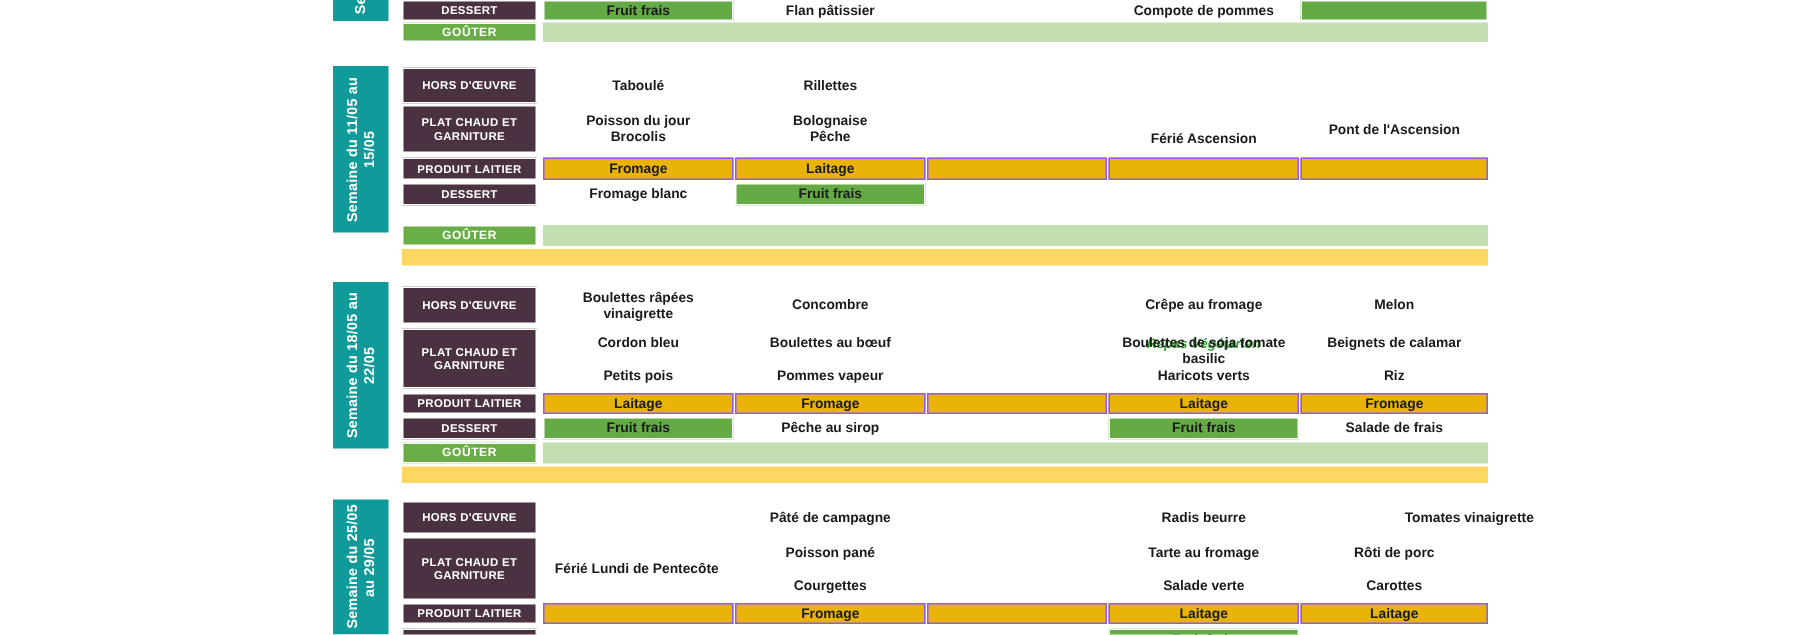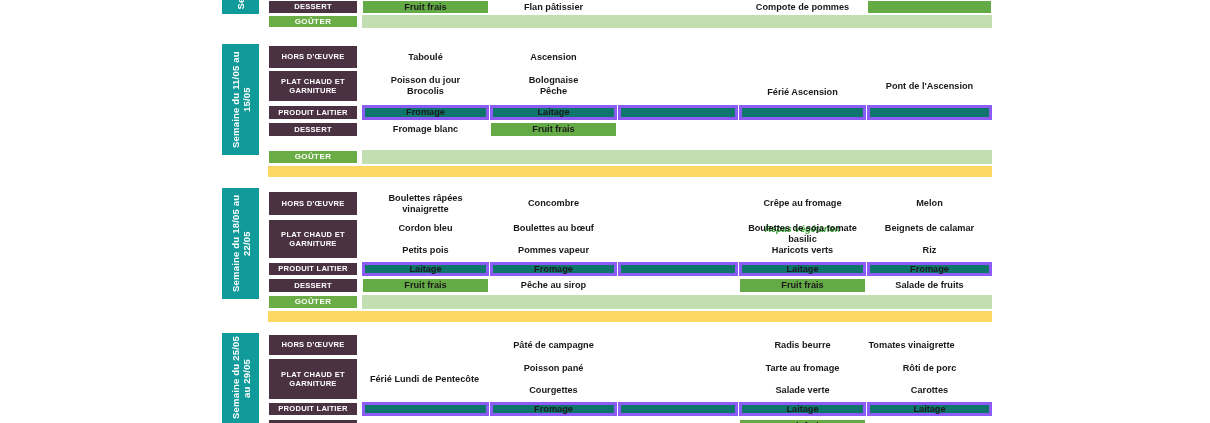--- a/index.html
+++ b/index.html
@@ -47,21 +47,21 @@
 
   .cell{
     position:absolute;
     display:flex;align-items:center;justify-content:center;
     text-align:center;
     font-size:9.2px;font-weight:bold;color:#1a1a1a;
     line-height:11px;
     box-sizing:border-box;
     white-space:pre-line;
   }
-  .cell.blue{background:#0f766e;border:3px solid #8b5cf6;}
+  .cell.blue{background:#eab308;border:1px solid #8b5cf6;}
   .cell.green{background:#64ab46;border:1px solid #ffffff;}
   .cell.plain{background:transparent;}
 
   .strip{position:absolute;box-sizing:border-box;}
   .strip.lightgreen{background:#c3deb1;}
   .strip.yellow{background:#fcd863;}
 
   .veg-note{
     position:absolute;
     font-size:9px;font-weight:bold;font-style:italic;
@@ -96,21 +96,21 @@
   </div>
 
   <div class="week">
     <div class="week-tab" style="top:44px;height:111px;">
       <span>Semaine du 11/05 au 15/05</span>
     </div>
 
     <div class="row">
       <div class="rowlabel" style="top:45px;height:24px;">HORS D'ŒUVRE</div>
       <div class="cell plain" style="left:362px;top:45px;width:127px;height:24px;">Taboulé</div>
-      <div class="cell plain" style="left:490px;top:45px;width:127px;height:24px;">Ascension</div>
+      <div class="cell plain" style="left:490px;top:45px;width:127px;height:24px;">Rillettes</div>
       <div class="cell plain" style="left:618px;top:45px;width:120px;height:24px;"></div>
       <div class="cell plain" style="left:739px;top:45px;width:127px;height:24px;"></div>
       <div class="cell plain" style="left:867px;top:45px;width:125px;height:24px;"></div>
     </div>
 
     <div class="row">
       <div class="rowlabel" style="top:70px;height:32px;">PLAT CHAUD ET
 GARNITURE</div>
       <div class="cell plain" style="left:362px;top:70px;width:127px;height:32px;">Poisson du jour
 Brocolis</div>
@@ -189,21 +189,21 @@
       <div class="cell blue" style="left:739px;top:262px;width:127px;height:14px;">Laitage</div>
       <div class="cell blue" style="left:867px;top:262px;width:125px;height:14px;">Fromage</div>
     </div>
 
     <div class="row">
       <div class="rowlabel" style="top:278px;height:15px;">DESSERT</div>
       <div class="cell green" style="left:362px;top:278px;width:127px;height:15px;">Fruit frais</div>
       <div class="cell plain" style="left:490px;top:278px;width:127px;height:15px;">Pêche au sirop</div>
       <div class="cell plain" style="left:618px;top:278px;width:120px;height:15px;"></div>
       <div class="cell green" style="left:739px;top:278px;width:127px;height:15px;">Fruit frais</div>
-      <div class="cell plain" style="left:867px;top:278px;width:125px;height:15px;">Salade de fruits</div>
+      <div class="cell plain" style="left:867px;top:278px;width:125px;height:15px;">Salade de frais</div>
     </div>
 
     <div class="row">
       <div class="rowlabel gouter" style="top:295px;height:14px;">GOÛTER</div>
       <div class="strip lightgreen" style="left:362px;top:295px;width:630px;height:14px;"></div>
     </div>
 
     <div class="strip yellow" style="left:268px;top:311px;width:724px;height:11px;"></div>
   </div>
 
@@ -211,21 +211,21 @@
     <div class="week-tab" style="top:333px;height:90px;">
       <span>Semaine du 25/05 au 29/05</span>
     </div>
 
     <div class="row">
       <div class="rowlabel" style="top:334px;height:22px;">HORS D'ŒUVRE</div>
       <div class="cell plain" style="left:362px;top:334px;width:127px;height:22px;"></div>
       <div class="cell plain" style="left:490px;top:334px;width:127px;height:22px;">Pâté de campagne</div>
       <div class="cell plain" style="left:618px;top:334px;width:120px;height:22px;"></div>
       <div class="cell plain" style="left:739px;top:334px;width:127px;height:22px;">Radis beurre</div>
-      <div class="cell plain" style="left:849px;top:334px;width:125px;height:22px;">Tomates vinaigrette</div>
+      <div class="cell plain" style="left:917px;top:334px;width:125px;height:22px;">Tomates vinaigrette</div>
     </div>
 
     <div class="row">
       <div class="rowlabel" style="top:358px;height:42px;">PLAT CHAUD ET
 GARNITURE</div>
       <div class="cell plain" style="left:358px;top:358px;width:133px;height:42px;">Férié Lundi de Pentecôte</div>
       <div class="cell plain" style="left:490px;top:358px;width:127px;height:42px;">Poisson pané
 
 Courgettes</div>
       <div class="cell plain" style="left:618px;top:358px;width:120px;height:42px;"></div>

